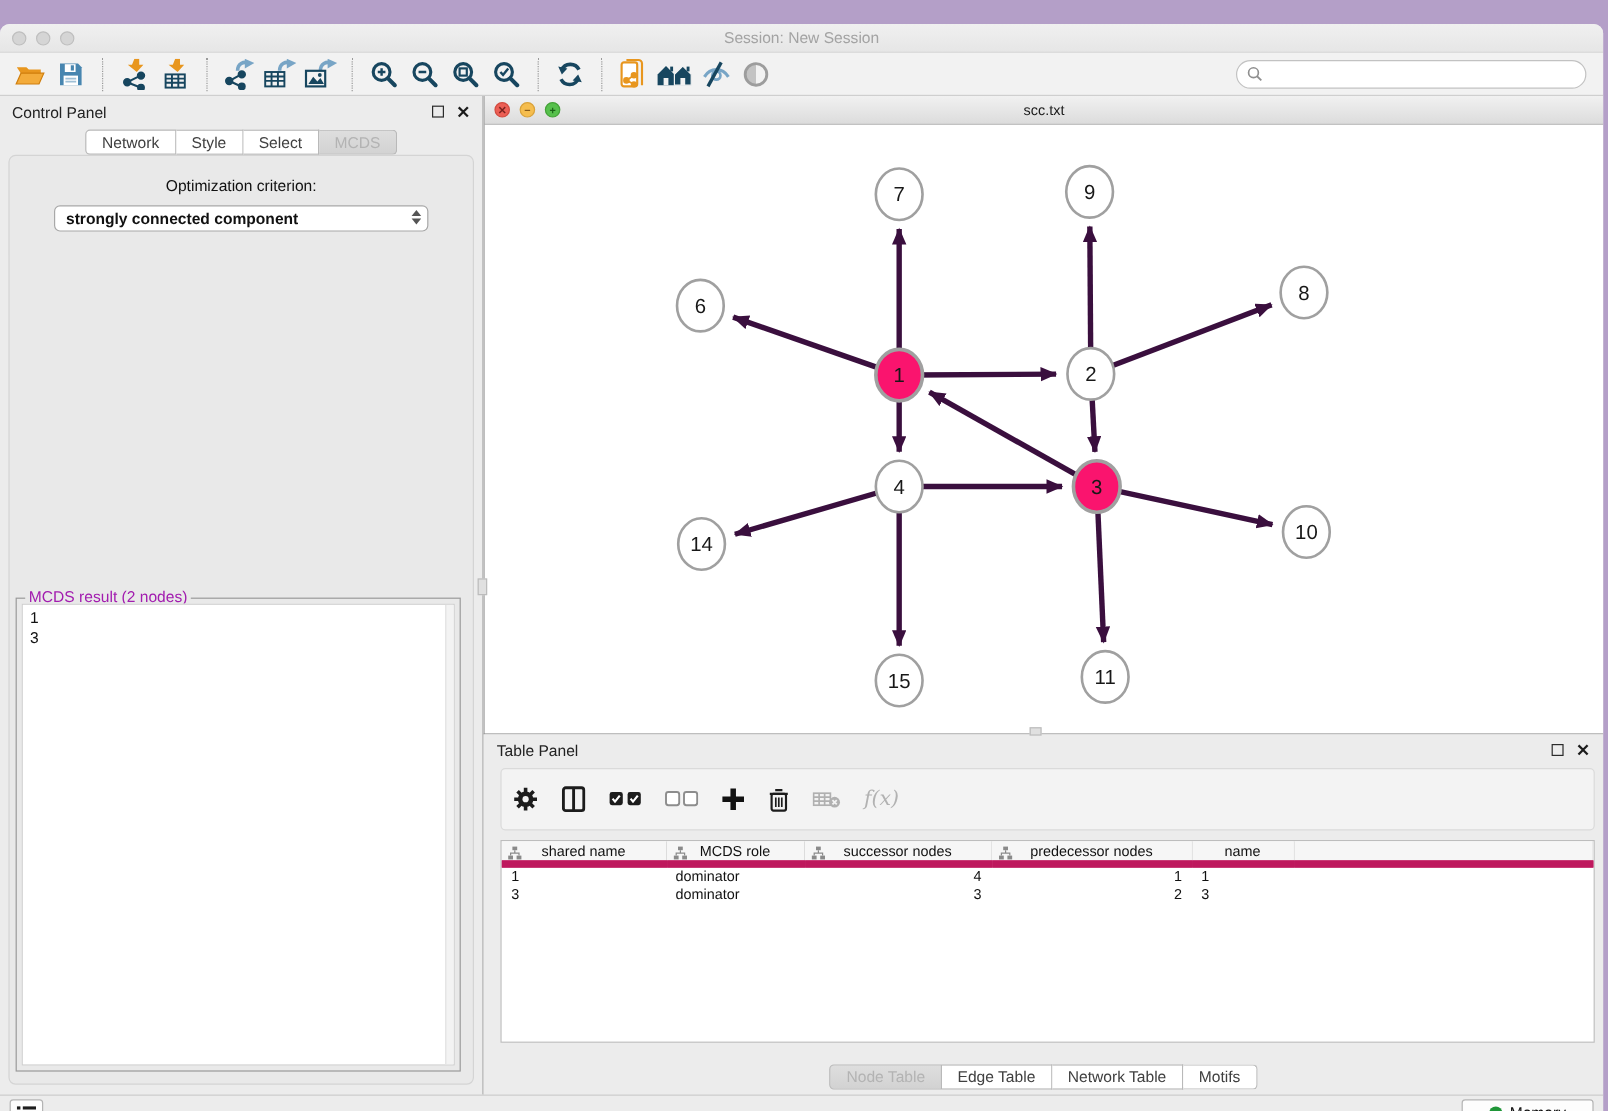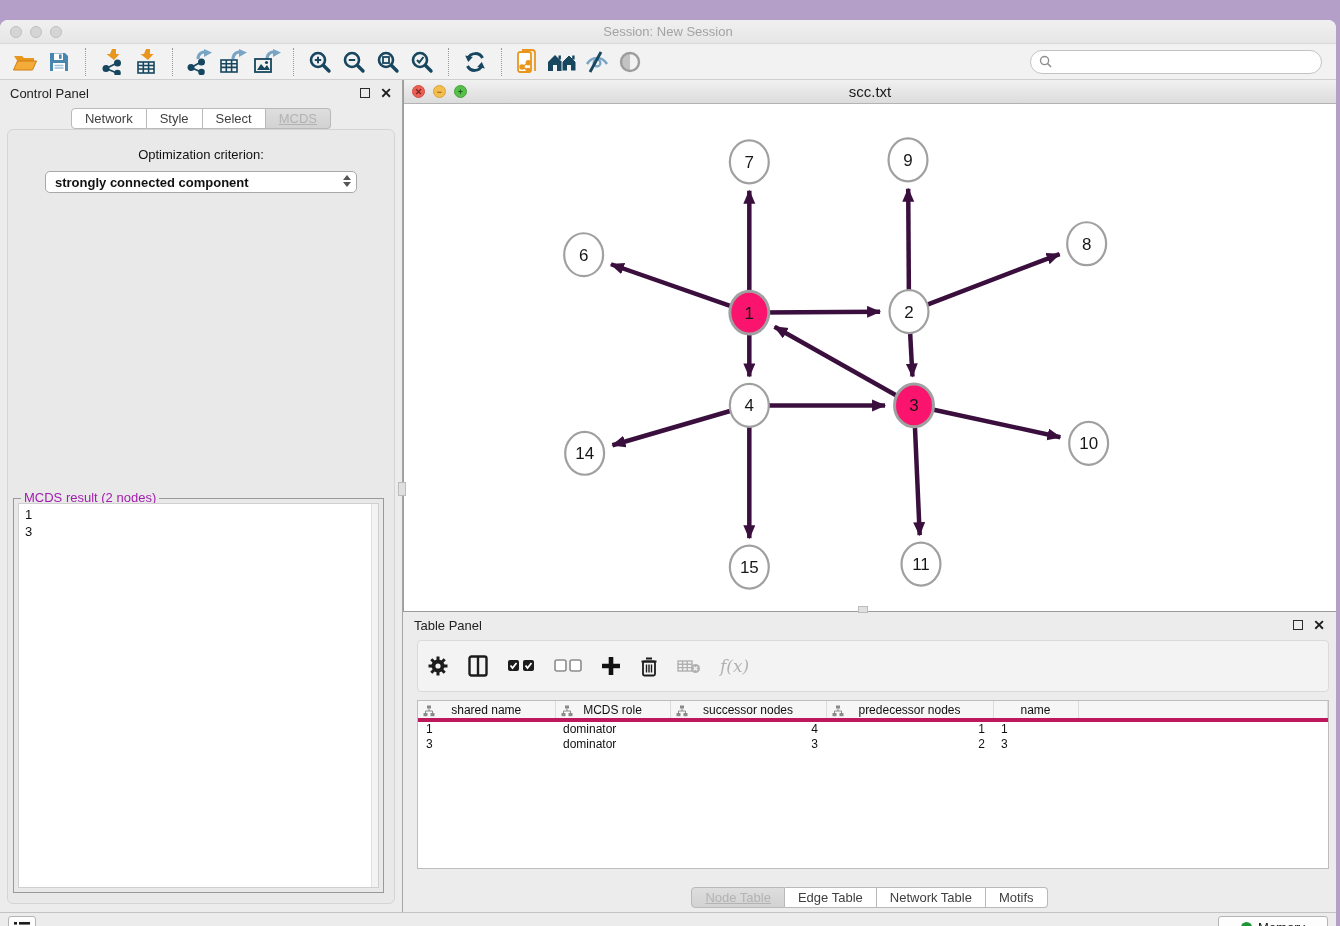--- a/index.html
+++ b/index.html
@@ -30,21 +30,21 @@
   
   .control-panel { width:403px; border-right:1px solid #a6a6a6; display:flex; flex-direction:column; background:#ececec; }
   .cp-header { height:26px; display:flex; align-items:center; padding:0 10px; font-size:13px; color:#222; }
   .panel-icons { margin-left:auto; display:flex; align-items:center; gap:10px; }
   .float-ic { width:10px; height:10px; border:1.6px solid #2b2b2b; display:inline-block; }
   .close-ic { font-size:14px; font-weight:bold; color:#1a1a1a; line-height:10px; }
   .cp-tabs { display:flex; justify-content:center; margin-top:2px; }
   .tab { font-size:13px; padding:2px 13px; background:#fff; border:1px solid #b9b9b9; border-left:none; color:#404040; }
   .tab:first-child { border-left:1px solid #b9b9b9; border-radius:4px 0 0 4px; }
   .tab:last-child { border-radius:0 4px 4px 0; }
-  .tab.sel { background:linear-gradient(#dedede,#d2d2d2); color:#b3b3b3;text-decoration:underline; }
+  .tab.sel { background:linear-gradient(#dedede,#d2d2d2); color:#b3b3b3; }
   .cp-body { flex:1; margin:0 7px 8px 7px; background:#e9e9e9; border:1px solid #d4d4d4; border-radius:6px; position:relative; }
   .opt-label { text-align:center; margin-top:17px; font-size:13px; color:#111; }
   .select-row { display:flex; justify-content:center; margin-top:9px;font-weight:bold; }
   .select { width:312px; height:22px; background:#fff; border:1px solid #a8a8a8; border-radius:5px;
             font-size:13px; display:flex; align-items:center; padding:0 9px; position:relative; color:#111; }
   .stepper { position:absolute; right:5px; top:3px; display:flex; flex-direction:column; gap:2px; }
   .stepper i { width:0; height:0; border-left:4px solid transparent; border-right:4px solid transparent; }
   .stepper .up { border-bottom:5px solid #555; }
   .stepper .dn { border-top:5px solid #555; }
   .btn-row { display:flex; justify-content:center; gap:15px; margin-top:12px; }
@@ -55,39 +55,39 @@
   .result-inner { position:absolute; inset:4px; background:#fff; border:1px solid #cfcfcf; overflow:hidden; }
   .result-text { font-size:13px; line-height:17px; padding:2px 6px; white-space:pre; color:#111; }
   .result-scroll { position:absolute; right:0; top:0; bottom:0; width:7px; background:#f3f3f3; border-left:1px solid #e2e2e2; }
 
   
   .right-col { flex:1; display:flex; flex-direction:column; position:relative; min-width:0; }
   .network-window { height:532px; border:1px solid #9b9b9b; border-top:none; border-right:none; background:#fff;
                     display:flex; flex-direction:column; }
   .nw-titlebar { height:24px; background:linear-gradient(#f1f1f1,#dcdcdc); border-bottom:1px solid #b3b3b3;
                  display:flex; align-items:center; position:relative; }
-  .nw-title { position:absolute; left:0; right:0; text-align:center; font-size:15px; color:#1a1a1a; }
+  .nw-title { position:absolute; left:0; right:0; text-align:center; font-size:12px; color:#1a1a1a; }
   .traffic { width:13px; height:13px; border-radius:50%; margin-left:8px; display:flex; align-items:center; justify-content:center;
              font-size:9px; font-weight:bold; color:rgba(60,0,0,.65); position:relative; z-index:2; }
   .traffic.red { background:#ec5f55; border:1px solid #d24b40; }
   .traffic.yel { background:#f5bd4e; border:1px solid #d9a23a; color:rgba(90,50,0,.7); }
   .traffic.grn { background:#57c04c; border:1px solid #44a238; color:rgba(0,60,0,.7); }
   .nw-canvas { flex:1; background:#fff; }
   .h-handle { position:absolute; left:455px; top:526px; width:10px; height:7px; background:#e0e0e0; border:1px solid #bcbcbc; z-index:3; }
   .v-handle { position:absolute; left:398px; top:402px; width:8px; height:14px; background:#e0e0e0; border:1px solid #bcbcbc; z-index:3; }
 
   
   .table-panel { flex:1; display:flex; flex-direction:column; background:#ececec; min-height:0; }
   .tp-header { height:26px; display:flex; align-items:center; padding:0 11px; font-size:13px; color:#222; }
   .tp-toolbar { margin:2px 7px 0 14px; height:52px; background:#f3f3f3; border:1px solid #dadada; border-radius:4px;
                 display:flex; align-items:center; padding:0 9px; gap:19px; }
   .fx { font-family:"DejaVu Serif", serif; font-style:italic; font-size:17px; color:#b2b2b2; }
   .tp-table { margin:8px 7px 0 14px; height:169px; background:#fff; border:1px solid #bdbdbd; overflow:hidden; }
   table { border-collapse:collapse; width:100%; table-layout:fixed; }
-  th { height:19px; background:#f6f6f6; border-right:1px solid #dcdcdc; border-bottom:4px solid #be185d;
+  th { height:19px; background:#f6f6f6; border-right:1px solid #dcdcdc; border-bottom:6px solid #be185d;
        font-size:12px; font-weight:normal; color:#111; position:relative; text-align:center; }
   th .hicon { position:absolute; left:5px; top:4px; }
   td { height:16px; font-size:12px; color:#111; padding:0 8px; white-space:nowrap; overflow:hidden; }
   .tp-tabs { display:flex; justify-content:center; margin-top:18px; }
   .statusbar { height:30px; border-top:1px solid #c3c3c3; background:#ececec; display:flex; align-items:center; padding:0 8px; }
   .sq-btn { width:28px; height:23px; background:#fdfdfd; border:1px solid #b4b4b4; border-radius:3px;
             display:flex; align-items:center; justify-content:center; }
   .mem-btn { margin-left:auto; height:23px; background:#fdfdfd; border:1px solid #b4b4b4; border-radius:3px;
              display:flex; align-items:center; gap:6px; padding:0 22px; font-size:13px; color:#111; }
   .mem-dot { width:11px; height:11px; border-radius:50%; background:#1f9638; }

